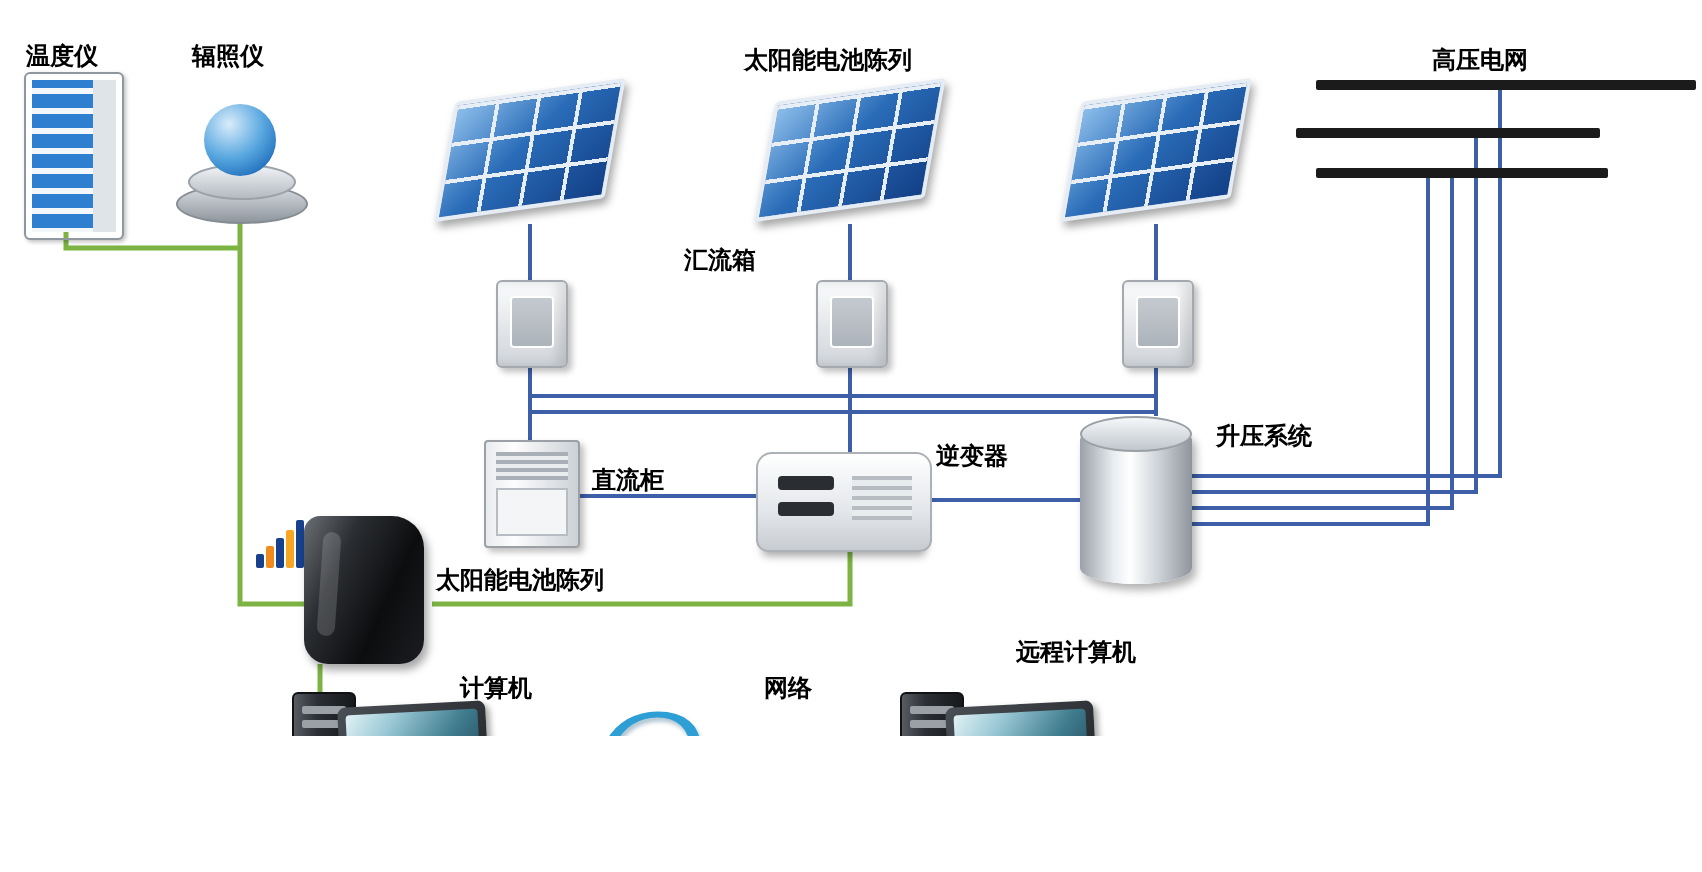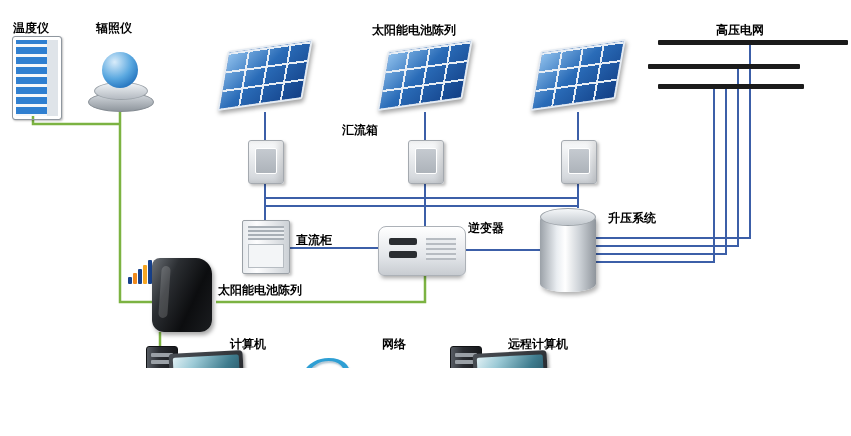--- a/index.html
+++ b/index.html
@@ -156,21 +156,21 @@
   <div class="label" style="left:96px;top:20px">辐照仪</div>
   <div class="label" style="left:372px;top:22px">太阳能电池陈列</div>
   <div class="label" style="left:716px;top:22px">高压电网</div>
   <div class="label" style="left:342px;top:122px">汇流箱</div>
   <div class="label" style="left:296px;top:232px">直流柜</div>
   <div class="label" style="left:468px;top:220px">逆变器</div>
   <div class="label" style="left:608px;top:210px">升压系统</div>
   <div class="label" style="left:218px;top:282px">太阳能电池陈列</div>
   <div class="label" style="left:230px;top:336px">计算机</div>
   <div class="label" style="left:382px;top:336px">网络</div>
-  <div class="label" style="left:508px;top:336px">远程计算机</div>
+  <div class="label" style="left:508px;top:318px">远程计算机</div>
 
   <div class="temp-meter"></div>
 
   <div class="irr-meter">
     <span class="base2"></span>
     <span class="base1"></span>
     <span class="dome"></span>
   </div>
 
   <div class="panel" style="left:222px;top:46px">

